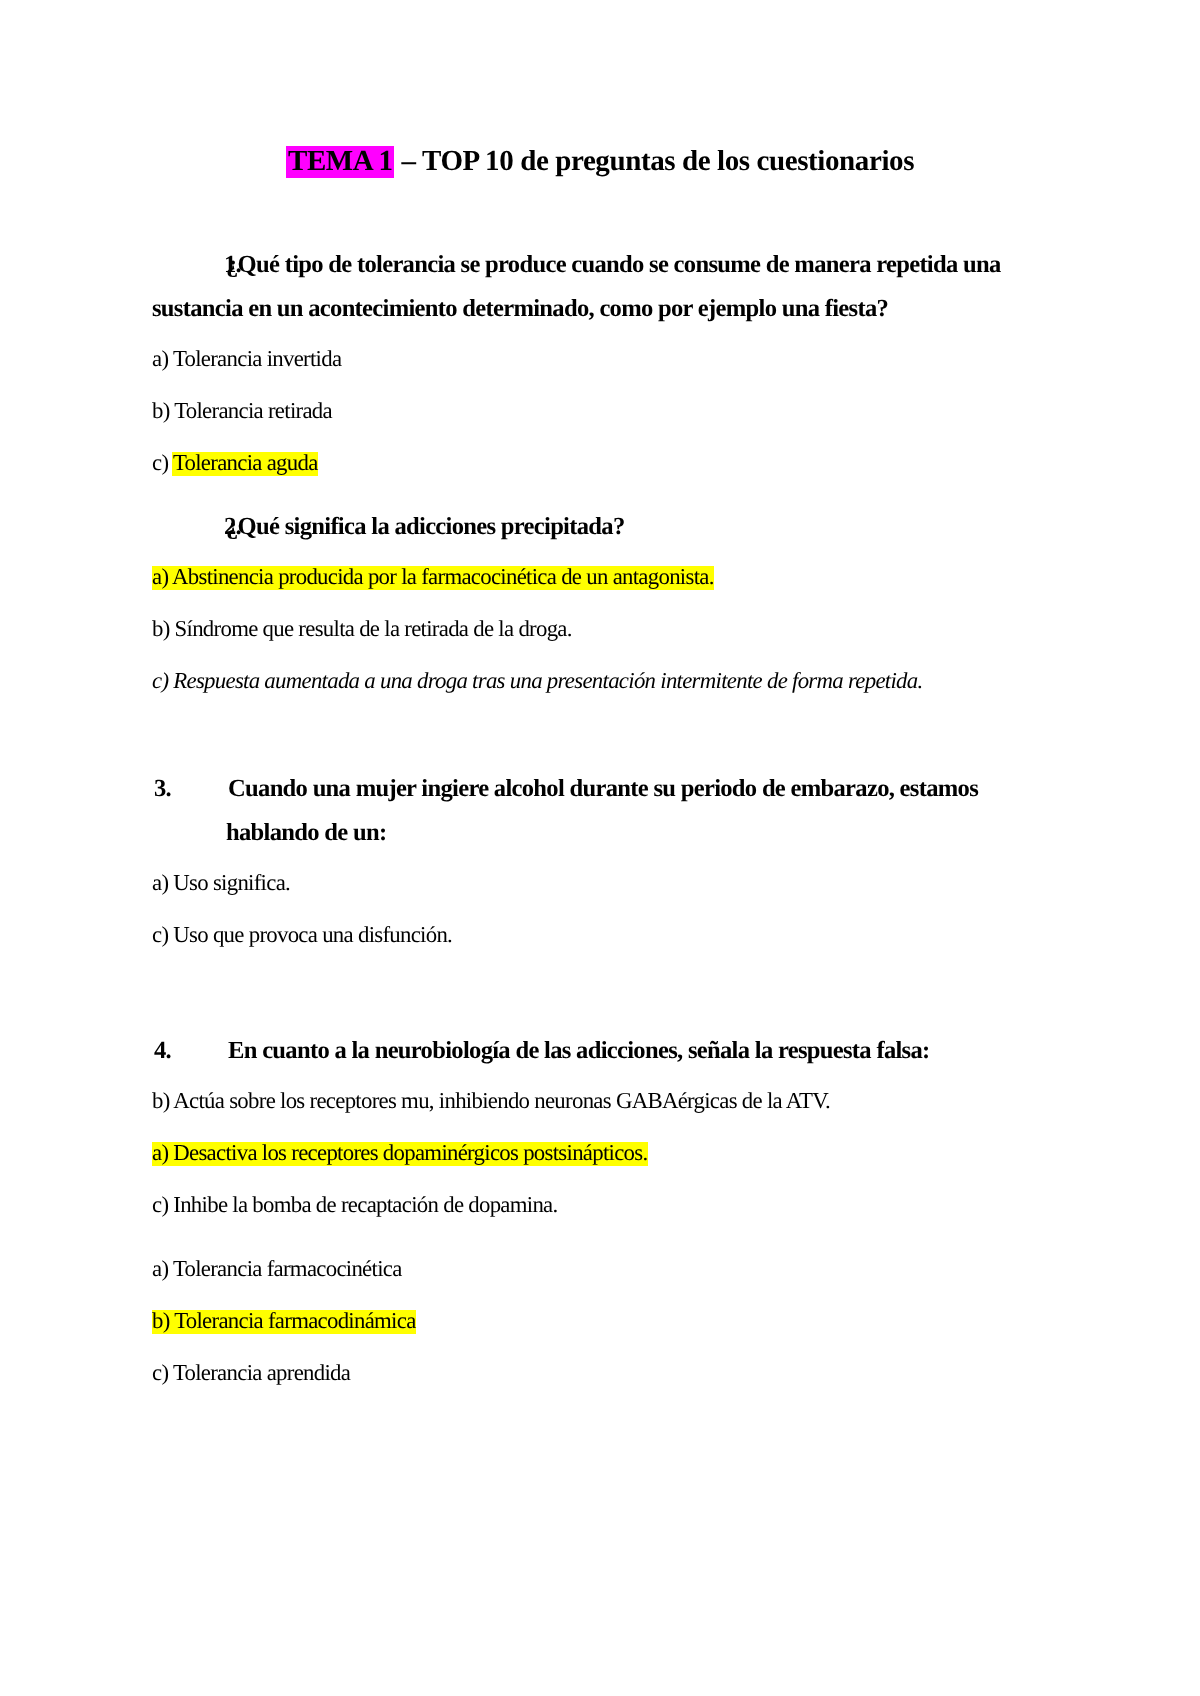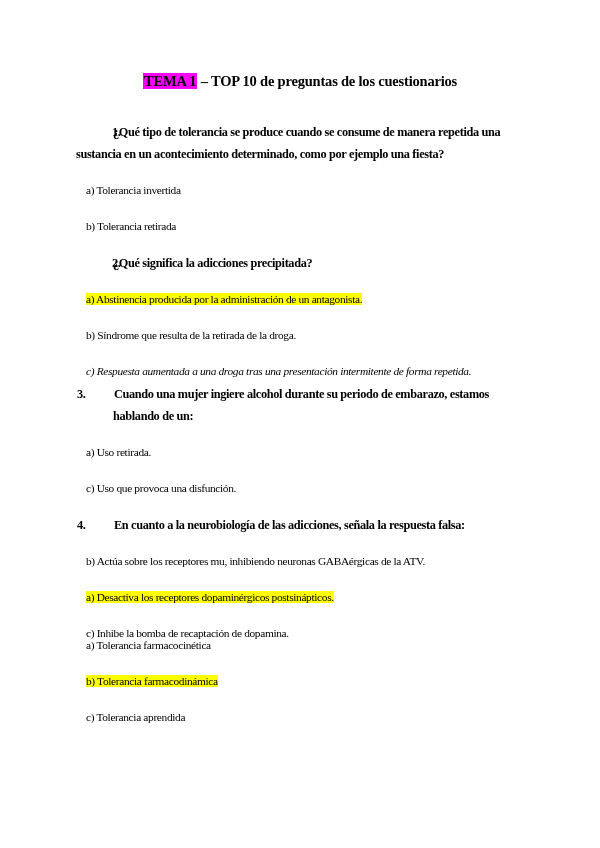--- a/index.html
+++ b/index.html
@@ -56,21 +56,21 @@
       text-indent: -18px;
     }
     .q-num {
       display: inline-block;
       width: 19px;
     }
     .option {
       font-size: 11.4px;
       line-height: 22px;
       letter-spacing: -0.35px;
-      margin: 14px;
+      margin: 4px;
       white-space: nowrap;
     }
     .option.wrap {
       white-space: normal;
       width: 400px;
       font-style: italic;
     }
     .hl-yellow {
       background: #ffff00;
     }
@@ -81,32 +81,33 @@
 <div class="page">
 
   <div class="title">
     <span class="hl-magenta">TEMA 1</span><span> – TOP 10 de preguntas de los cuestionarios</span>
   </div>
 
   <div class="question-block" style="top:117px;">
     <p class="q-text first-indent"><span class="q-num">1.</span><span>¿Qué tipo de tolerancia se produce cuando se consume de manera repetida una sustancia en un acontecimiento determinado, como por ejemplo una fiesta?</span></p>
     <p class="option">a) Tolerancia invertida</p>
     <p class="option">b) Tolerancia retirada</p>
+    <p class="option"><span>c) </span><span class="hl-yellow">Tolerancia aguda</span></p>
   </div>
 
   <div class="question-block" style="top:248px;">
     <p class="q-text first-indent"><span class="q-num">2.</span><span>¿Qué significa la adicciones precipitada?</span></p>
-    <p class="option"><span class="hl-yellow">a) Abstinencia producida por la administración de un antagonista.</span></p>
+    <p class="option"><span class="hl-yellow">a) Abstinencia producida por la farmacocinética de un antagonista.</span></p>
     <p class="option">b) Síndrome que resulta de la retirada de la droga.</p>
     <p class="option wrap">c) Respuesta aumentada a una droga tras una presentación intermitente de forma repetida.</p>
   </div>
 
   <div class="question-block" style="top:379px;">
     <p class="q-text hanging"><span class="q-num">3.</span><span>Cuando una mujer ingiere alcohol durante su periodo de embarazo, estamos hablando de un:</span></p>
-    <p class="option">a) Uso retirada.</p>
+    <p class="option">a) Uso significa.</p>
     <p class="option">c) Uso que provoca una disfunción.</p>
   </div>
 
   <div class="question-block" style="top:510px;">
     <p class="q-text hanging"><span class="q-num">4.</span><span>En cuanto a la neurobiología de las adicciones, señala la respuesta falsa:</span></p>
     <p class="option">b) Actúa sobre los receptores mu, inhibiendo neuronas GABAérgicas de la ATV.</p>
     <p class="option"><span class="hl-yellow">a) Desactiva los receptores dopaminérgicos postsinápticos.</span></p>
     <p class="option">c) Inhibe la bomba de recaptación de dopamina.</p>
   </div>
 

